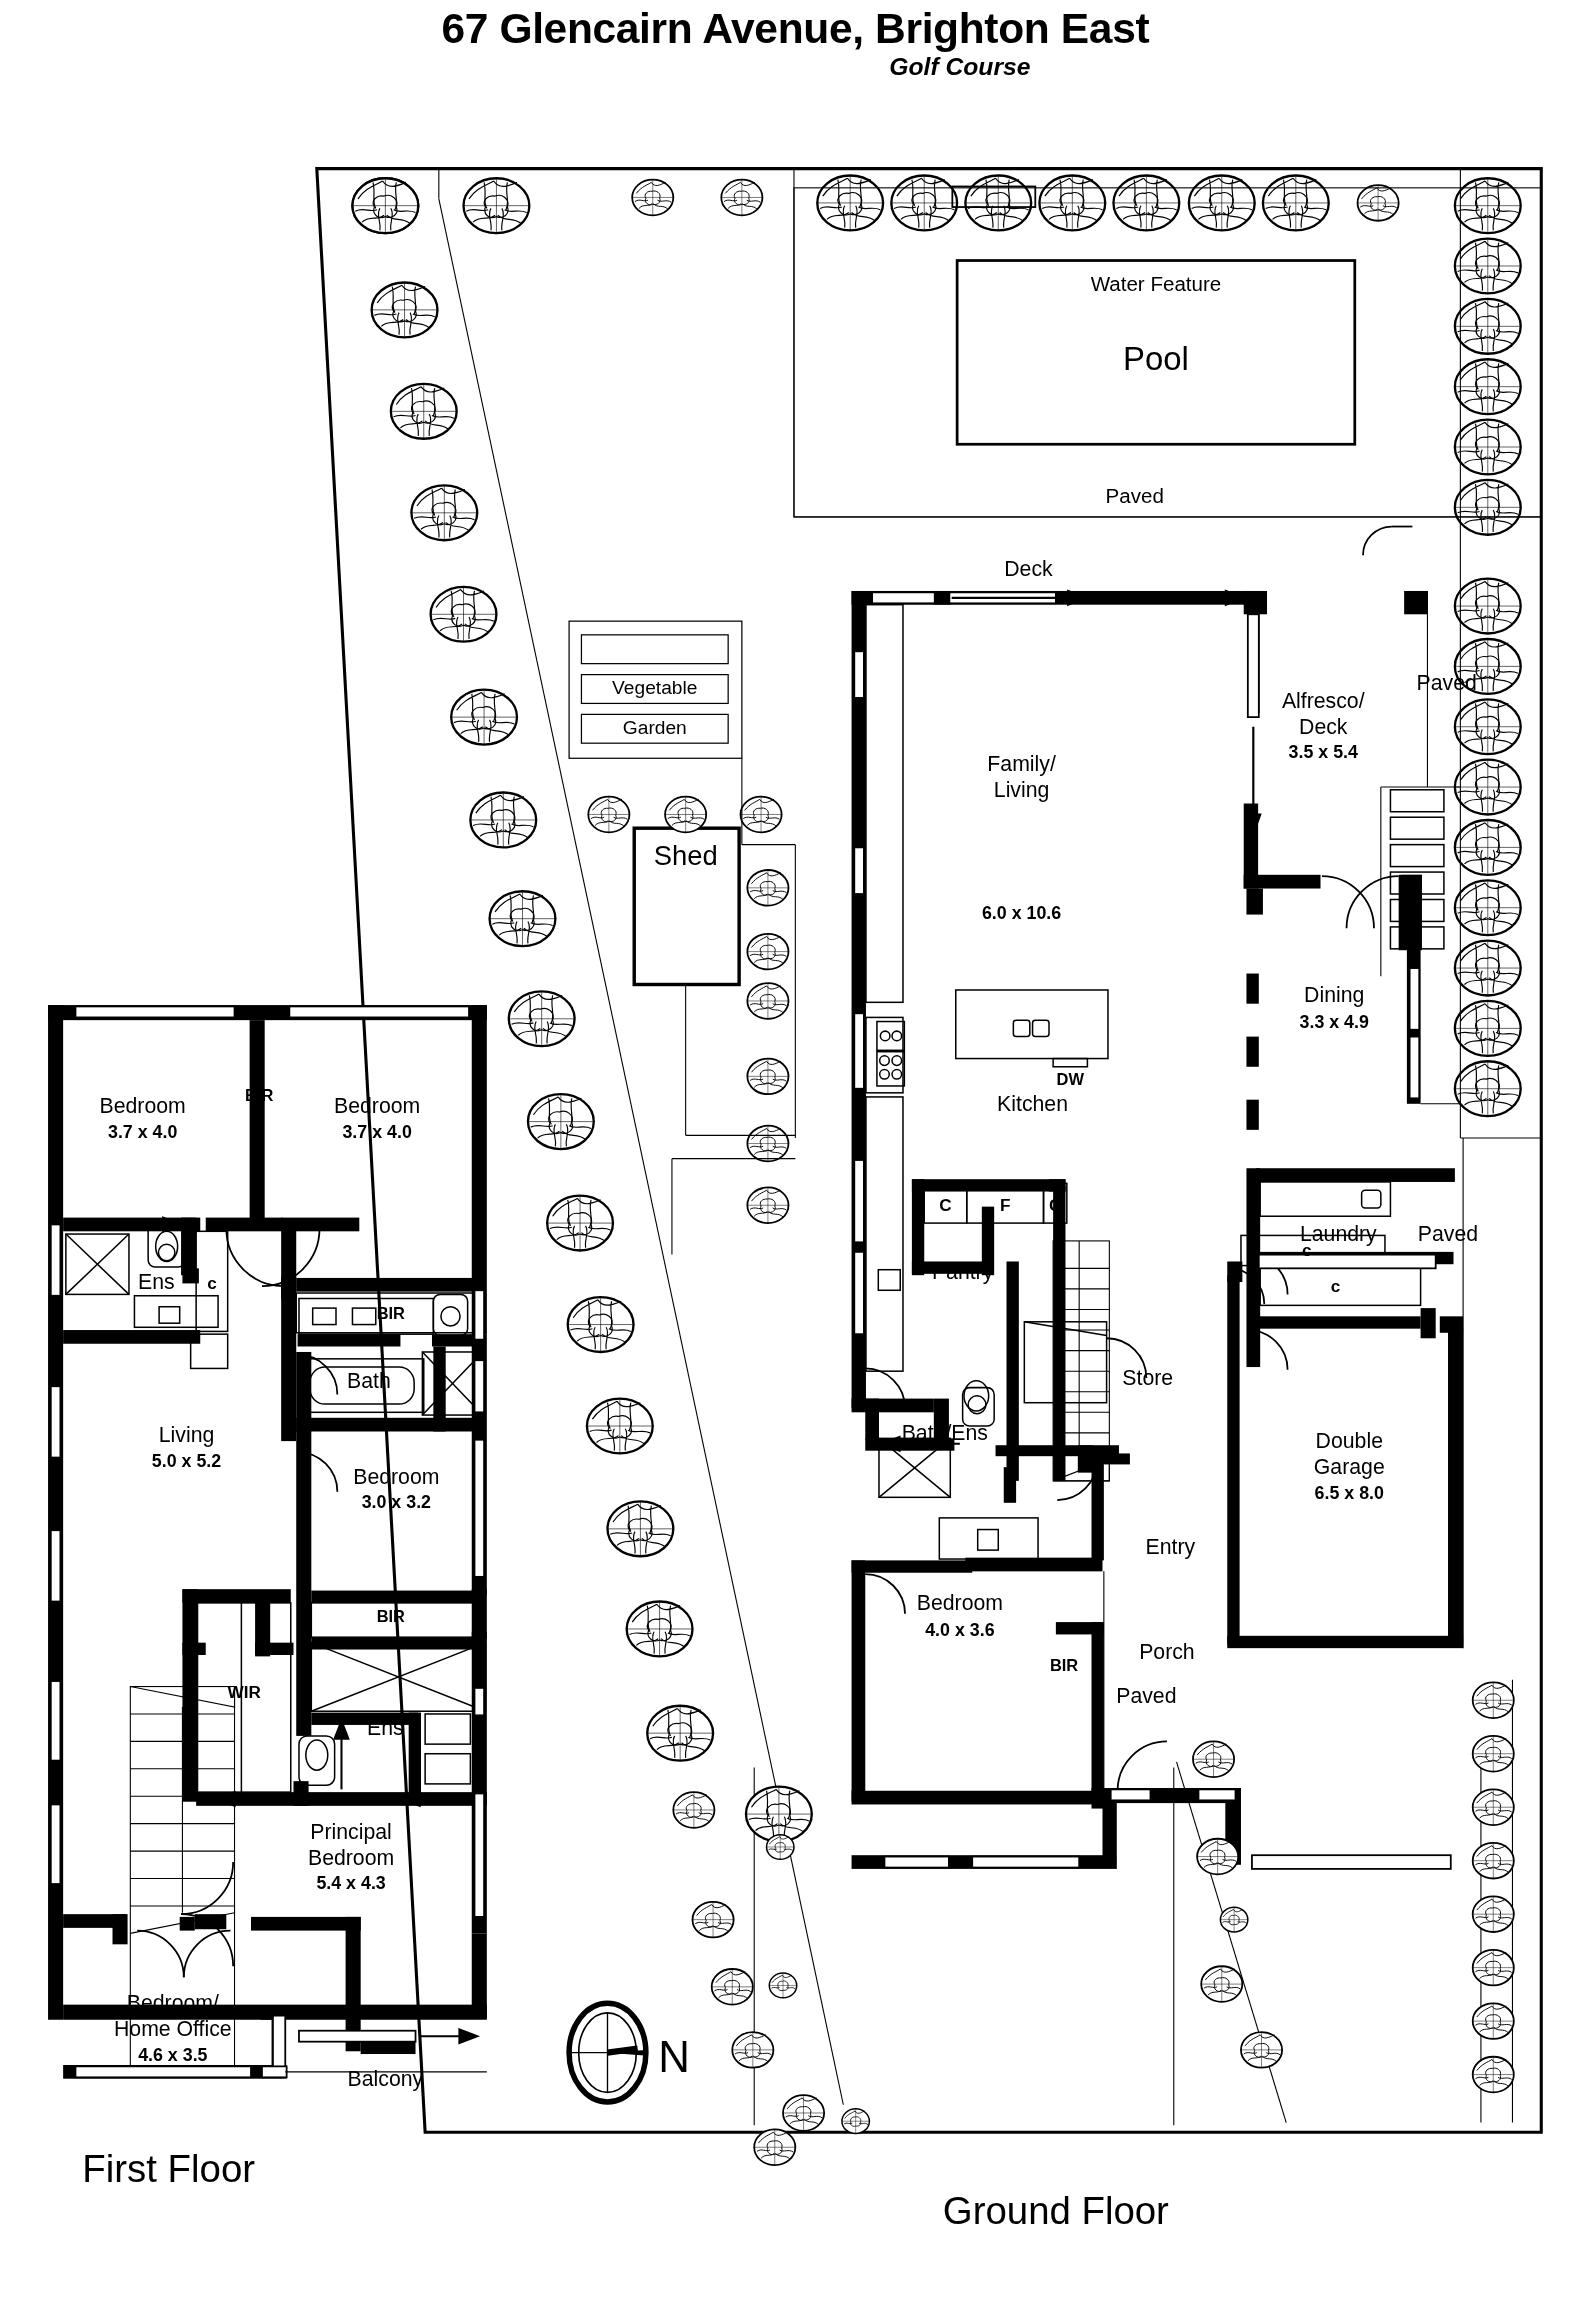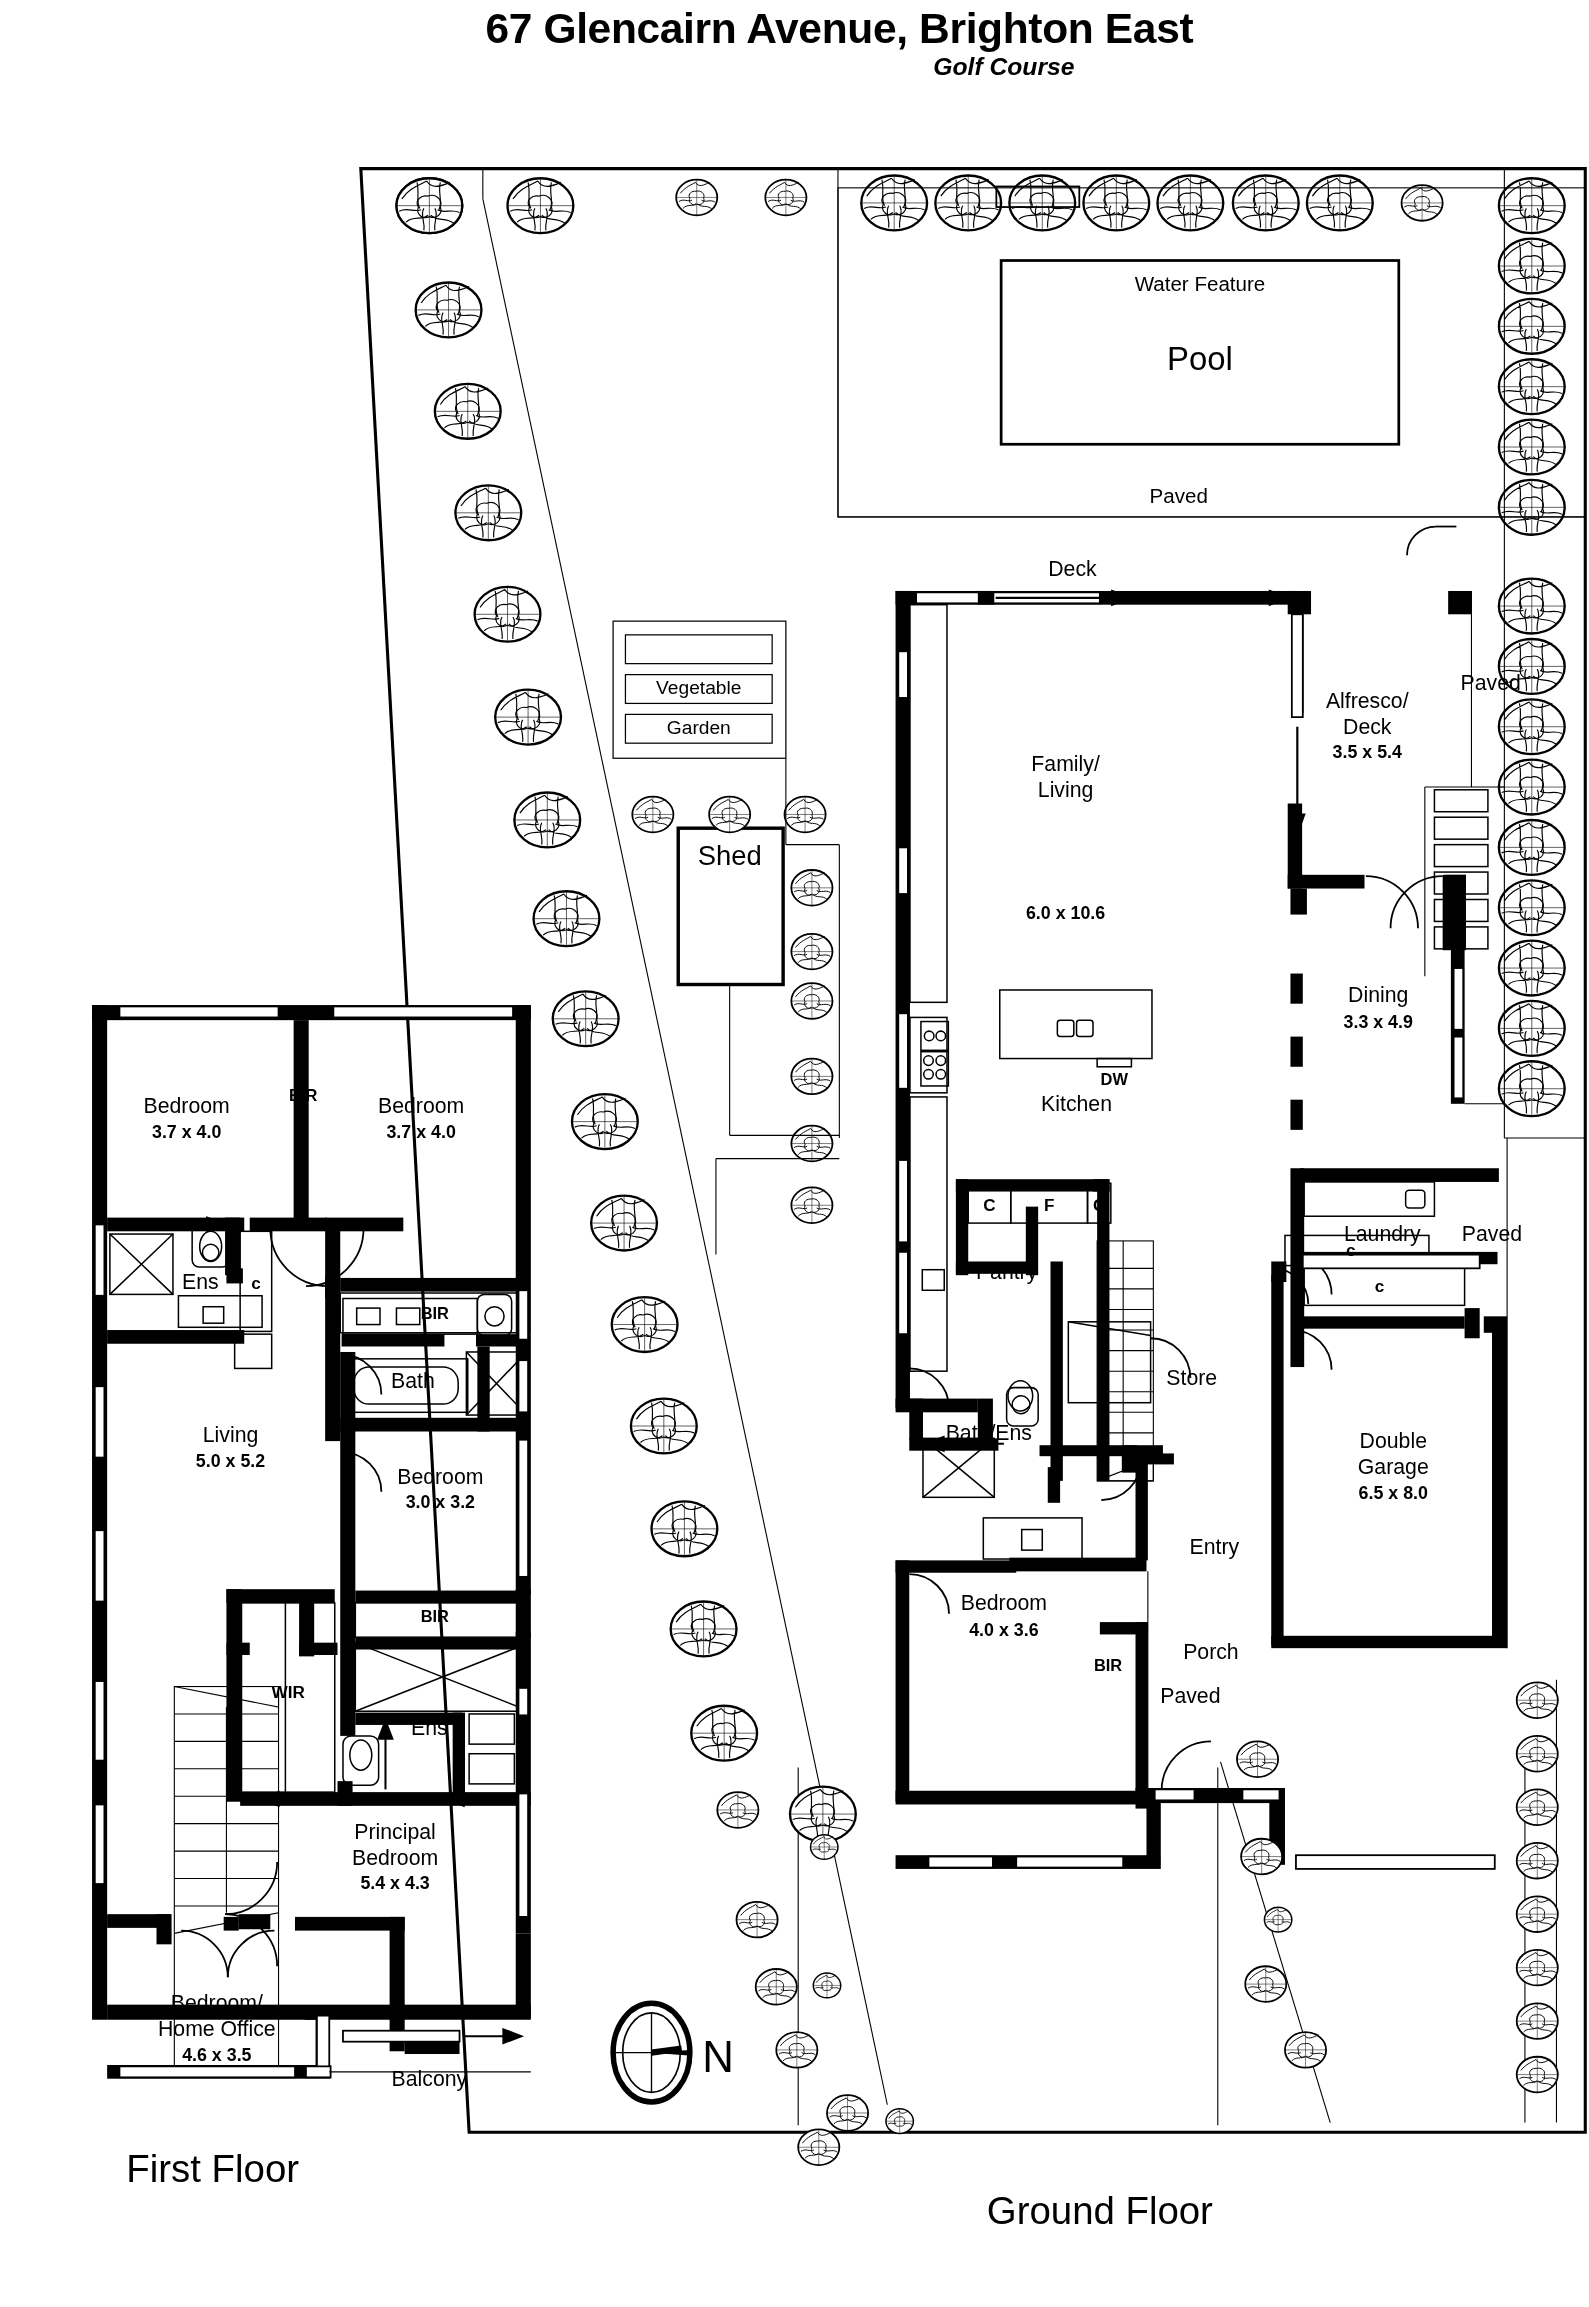--- a/index.html
+++ b/index.html
@@ -1,19 +1,19 @@
 <!DOCTYPE html>
 <html style="font-size:11px"><head>
 <meta charset="utf-8">
 <title>Floor Plan</title>
 <style>
   html,body{margin:0;padding:0;background:#ffffff;}
   body{width:1590px;height:2307px;position:relative;overflow:hidden;
        font-family:"Liberation Sans",sans-serif;color:#000;}
-  #plan{position:absolute;inset:0;padding-left:44px;}
+  #plan{position:absolute;inset:0;}
   svg{display:block;}
   text{font-family:"Liberation Sans",sans-serif;fill:#000;}
 </style>
 </head>
 <body>
 
 <div id="plan">
 <svg width="1590" height="2307" viewBox="0 0 2319 3365">
   <defs>
 

